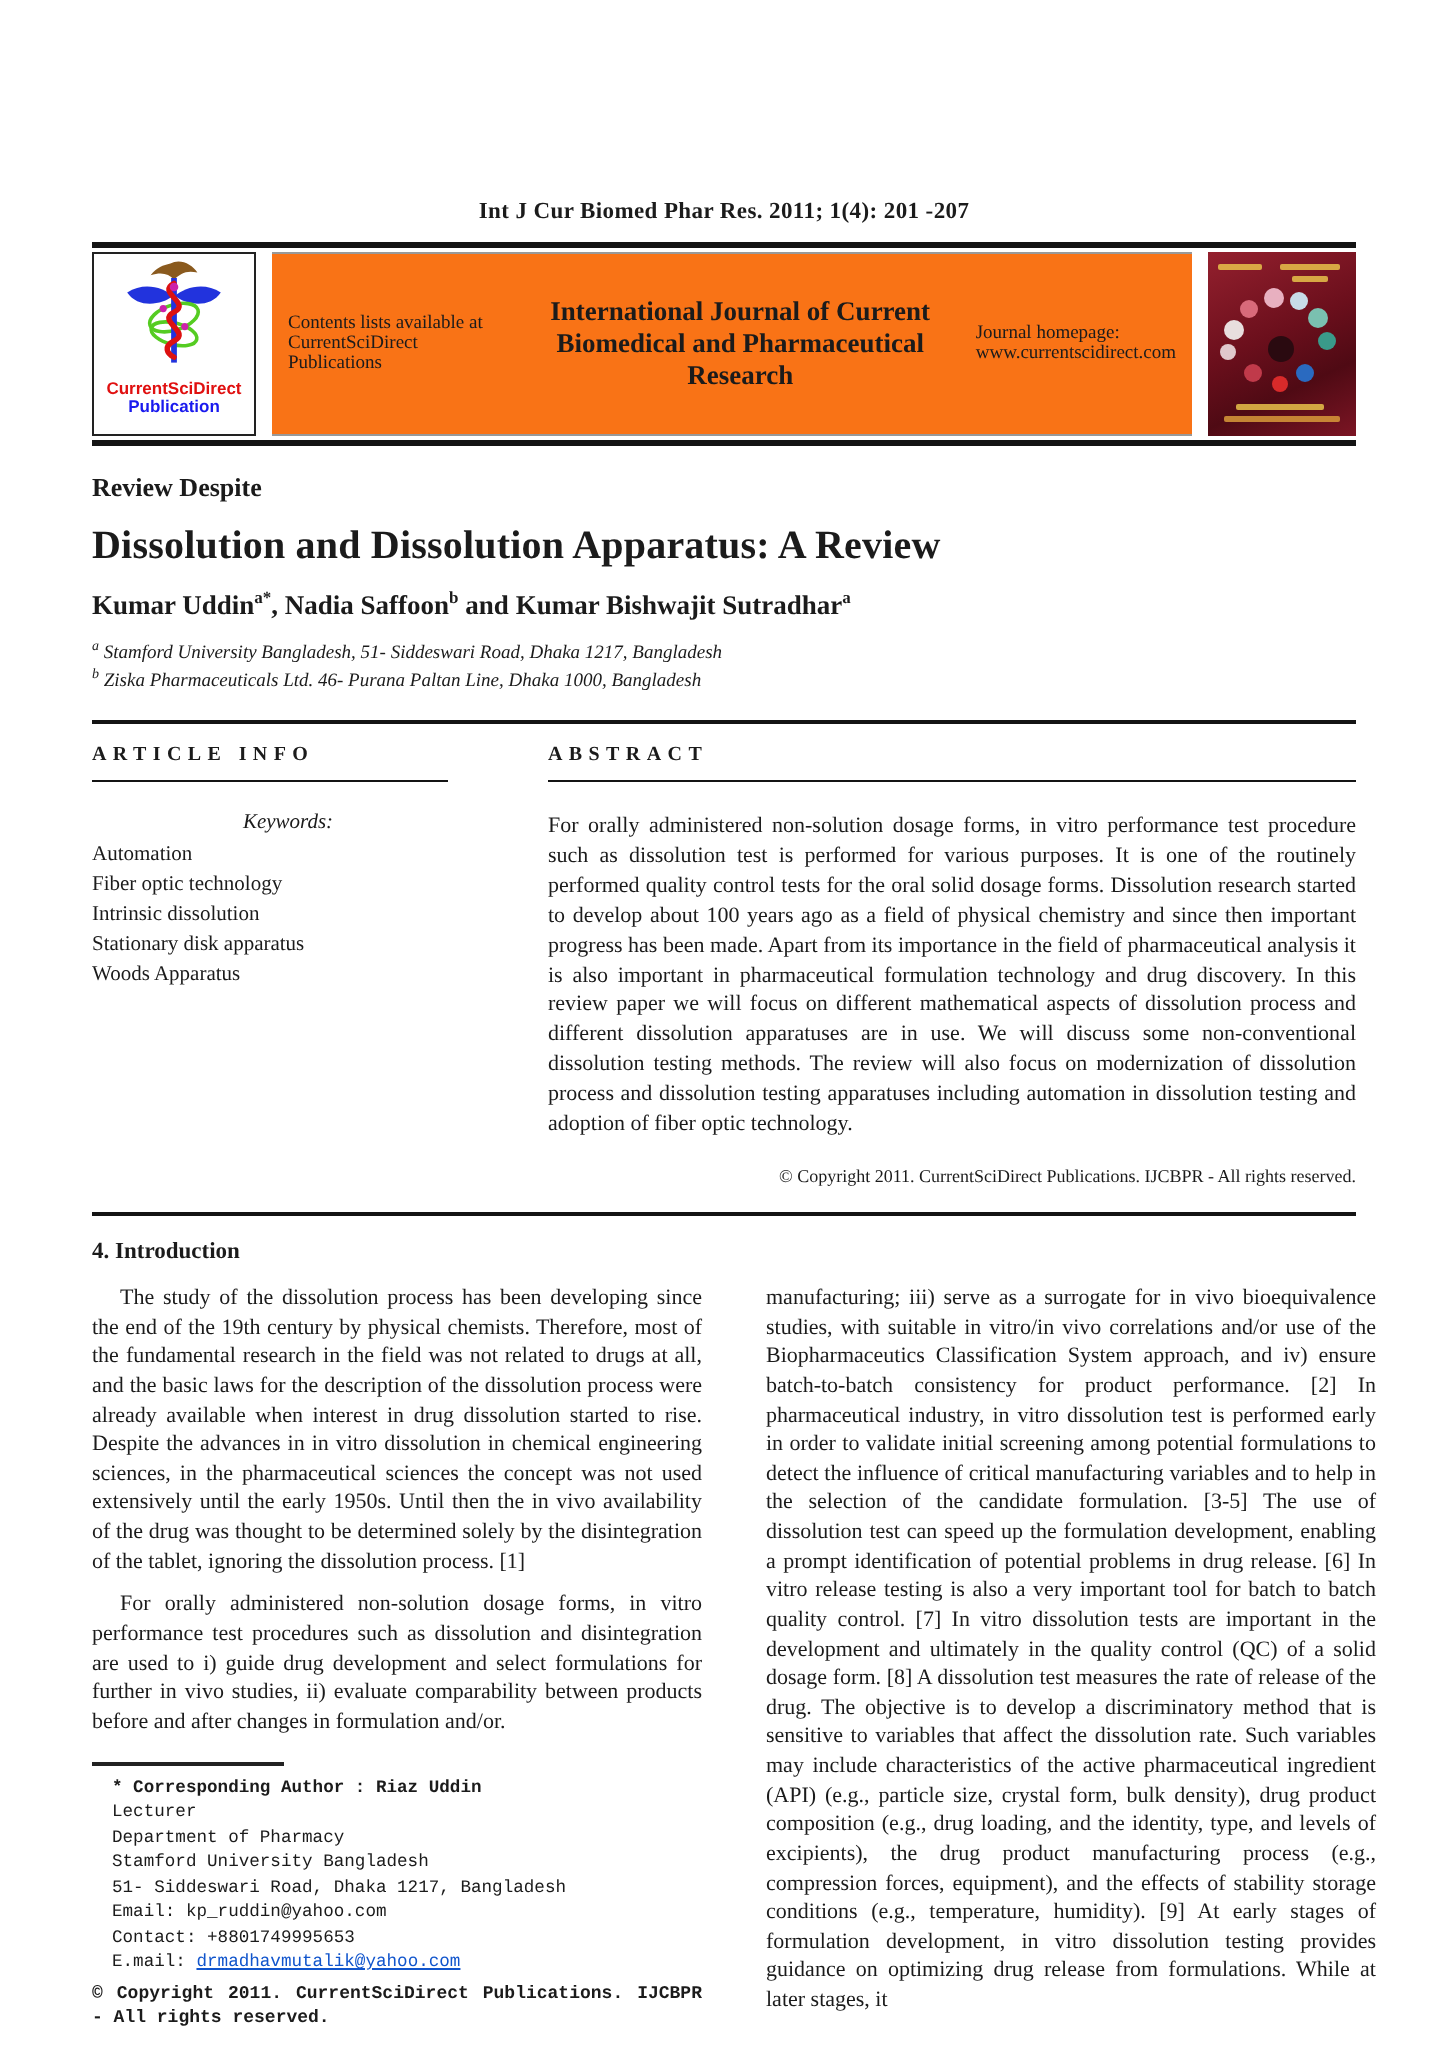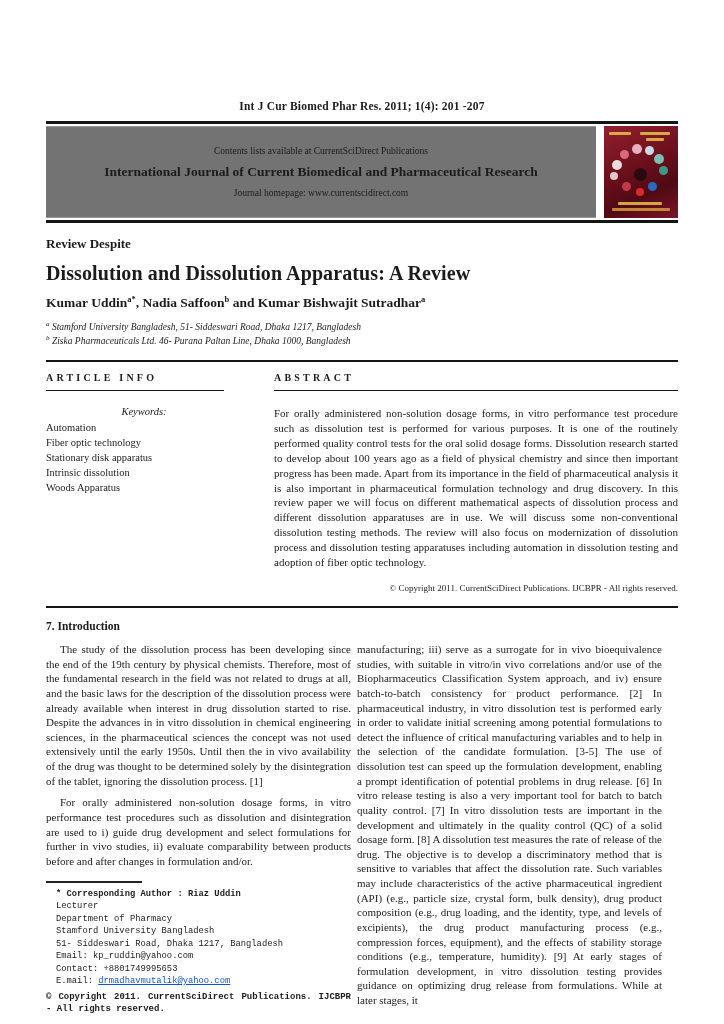--- a/index.html
+++ b/index.html
@@ -21,22 +21,22 @@
   
   .masthead { display:flex; align-items:stretch; gap:8px; margin-top:2px; height:92px; }
   .logo-box {
     width:82px; border:1.5px solid #222; background:#fff;
     display:flex; flex-direction:column; align-items:center; justify-content:flex-start;
     padding-top:2px;
   }
   .logo-name { color:#e01010; font-weight:bold; font-size:8.5px; font-family:"Liberation Sans",sans-serif; line-height:1.1; }
   .logo-type { color:#1a1aee; font-weight:bold; font-size:8.5px; font-family:"Liberation Sans",sans-serif; line-height:1.1; }
   .banner {
-    flex:1; background:#737373; border-top:1px solid #999; border-bottom:1px solid #999;
-    display:flex; flex-direction:column; align-items:center; justify-content:center; gap:8px;
+    flex:1; background:#f97316; border-top:1px solid #999; border-bottom:1px solid #999;
+    display:flex; flex-direction:row; align-items:center; justify-content:center; gap:8px;
     padding:16px 8px;
   }
   .banner-contents { font-size:9.5px; }
   .banner-title { font-size:13.5px; font-weight:bold; text-align:center; }
   .banner-homepage { font-size:9.5px; }
   .cover-box {
     width:74px; position:relative; overflow:hidden;
     background:linear-gradient(155deg,#94202e 0%,#6b0f1c 45%,#4f0a14 70%,#7c1524 100%);
   }
   .cover-bar { position:absolute; background:#e8c24a; height:3px; border-radius:1px; opacity:.85; }
@@ -60,21 +60,21 @@
   .col-info .heading-rule { width:178px; }
   .keywords { margin-top:13px; font-size:10.5px; line-height:1.45; }
   .keywords-label { font-style:italic;text-align:center; }
   .abstract-text { margin-top:15px; font-size:11px; line-height:1.35; text-align:justify; }
   .abstract-copyright { margin-top:13px; font-size:9px; text-align:right; }
 
   .rule-under-abstract { height:2.5px; margin-top:13px; }
 
   
   .section-heading { margin-top:12px; font-size:11.5px; font-weight:bold; }
-  .body-cols { display:flex; gap:6px; margin-top:10px; }
+  .body-cols { display:flex; gap:32px; margin-top:10px; }
   .body-col { width:305px; flex:none; font-size:11px; line-height:1.33; text-align:justify; }
   .body-col p.indent { text-indent:14px; }
   .body-col p + p { margin-top:7px; }
 
   
   .footnote { margin-top:13px; font-size:8.8px; line-height:1.42; font-family:Liberation Mono, monospace; }
   .footnote-rule { width:96px; height:1.2px; background:#222; margin-bottom:5px; }
   .footnote-corresponding { font-weight:bold; }
   .footnote-body { padding-left:10px; }
   .email-link { color:#1155cc; text-decoration:underline; cursor:pointer; }
@@ -85,20 +85,38 @@
 </head>
 <body>
 
 <div class="page">
 
   <div class="journal-ref">Int J Cur Biomed Phar Res. 2011; 1(4): 201 -207</div>
 
   <div class="rule rule-2"></div>
 
   <div class="masthead">
+    <div class="logo-box">
+      <span>
+        <svg width="54" height="56" viewBox="0 0 60 62">
+          <path d="M28 3 C33 0 40 3 43 8 C37 6.5 33.5 8.5 30 12 C27 8.5 23 7.5 17 9.5 C20.5 5 24 4 28 3 Z" fill="#8a5a1e"></path>
+          <path d="M4 19 C13 13 24 16 29.5 21 C23 26 10 28 4 19 Z" fill="#2233dd"></path>
+          <path d="M56 19 C47 13 36 16 30.5 21 C37 26 50 28 56 19 Z" fill="#2233dd"></path>
+          <ellipse cx="30" cy="33" rx="14" ry="7" fill="none" stroke="#55cc22" stroke-width="2" transform="rotate(-18 30 33)"></ellipse>
+          <ellipse cx="30" cy="42" rx="13" ry="6" fill="none" stroke="#55cc22" stroke-width="2" transform="rotate(14 30 42)"></ellipse>
+          <rect x="28.4" y="11" width="3.2" height="47" fill="#2233dd"></rect>
+          <path d="M30 14 C20 19 40 25 30 30 C20 35 40 41 30 46 C24 49 26 53 30 55" fill="none" stroke="#dd1111" stroke-width="3" stroke-linecap="round"></path>
+          <circle cx="30" cy="16" r="2.4" fill="#cc22aa"></circle>
+          <circle cx="24" cy="28" r="2" fill="#cc22aa"></circle>
+          <circle cx="36" cy="38" r="2" fill="#cc22aa"></circle>
+        </svg>
+      </span>
+      <div class="logo-name">CurrentSciDirect</div>
+      <div class="logo-type">Publication</div>
+    </div>
 
     <div class="banner">
       <div class="banner-contents">Contents lists available at CurrentSciDirect Publications</div>
       <div class="banner-title">International Journal of Current Biomedical and Pharmaceutical Research</div>
       <div class="banner-homepage">Journal homepage: www.currentscidirect.com</div>
     </div>
 
     <div class="cover-box">
       <div class="cover-bar" style="left:5px;top:6px;width:22px;"></div>
       <div class="cover-bar" style="left:36px;top:6px;width:30px;"></div>
@@ -135,37 +153,37 @@
   <div class="rule rule-under-title"></div>
 
   <div class="info-abstract">
     <div class="col-info">
       <div class="block-heading">ARTICLE INFO</div>
       <div class="heading-rule"></div>
       <div class="keywords">
         <div class="keywords-label">Keywords:</div>
         <div>Automation</div>
         <div>Fiber optic technology</div>
+        <div>Intrinsic dissolution</div>
         <div>Stationary disk apparatus</div>
-        <div>Intrinsic dissolution</div>
         <div>Woods Apparatus</div>
       </div>
     </div>
 
     <div class="col-abstract">
       <div class="block-heading">ABSTRACT</div>
       <div class="heading-rule"></div>
       <p class="abstract-text">For orally administered non-solution dosage forms, in vitro performance test procedure such as dissolution test is performed for various purposes. It is one of the routinely performed quality control tests for the oral solid dosage forms. Dissolution research started to develop about 100 years ago as a field of physical chemistry and since then important progress has been made. Apart from its importance in the field of pharmaceutical analysis it is also important in pharmaceutical formulation technology and drug discovery. In this review paper we will focus on different mathematical aspects of dissolution process and different dissolution apparatuses are in use. We will discuss some non-conventional dissolution testing methods. The review will also focus on modernization of dissolution process and dissolution testing apparatuses including automation in dissolution testing and adoption of fiber optic technology.</p>
       <div class="abstract-copyright">© Copyright 2011. CurrentSciDirect Publications. IJCBPR - All rights reserved.</div>
     </div>
   </div>
 
   <div class="rule rule-under-abstract"></div>
 
-  <h2 class="section-heading">7. Introduction</h2>
+  <h2 class="section-heading">4. Introduction</h2>
 
   <div class="body-cols">
     <div class="body-col">
       <p class="indent">The study of the dissolution process has been developing since the end of the 19th century by physical chemists. Therefore, most of the fundamental research in the field was not related to drugs at all, and the basic laws for the description of the dissolution process were already available when interest in drug dissolution started to rise. Despite the advances in in vitro dissolution in chemical engineering sciences, in the pharmaceutical sciences the concept was not used extensively until the early 1950s. Until then the in vivo availability of the drug was thought to be determined solely by the disintegration of the tablet, ignoring the dissolution process. [1]</p>
       <p class="indent">For orally administered non-solution dosage forms, in vitro performance test procedures such as dissolution and disintegration are used to i) guide drug development and select formulations for further in vivo studies, ii) evaluate comparability between products before and after changes in formulation and/or.</p>
 
       <div class="footnote">
         <div class="footnote-rule"></div>
         <div class="footnote-body">
           <div class="footnote-corresponding">* Corresponding Author : Riaz Uddin</div>

